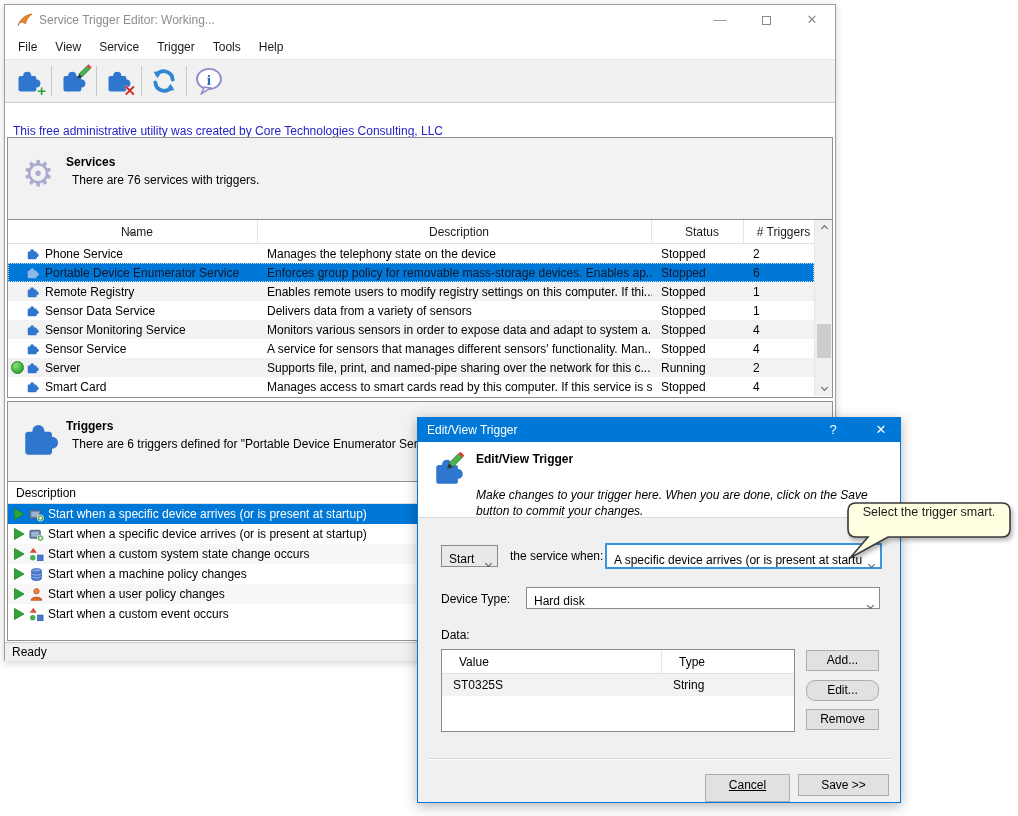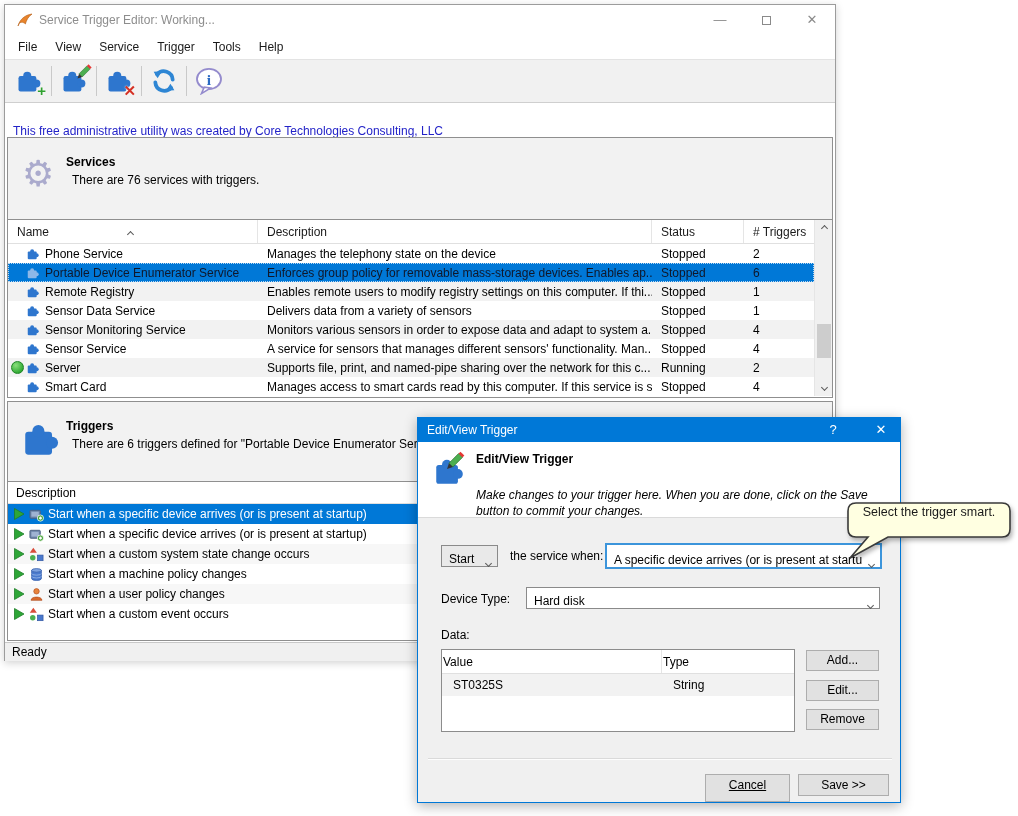--- a/index.html
+++ b/index.html
@@ -39,21 +39,21 @@
   .panel-services{top:132px;height:261px;}
   .panel-triggers{top:396px;height:240px;}
   .phead{position:absolute;left:0;top:0;width:100%;background:#f2f2f2;border-bottom:1px solid #8f8f8f;}
   .phead.svc{height:82px;} .phead.trg{height:80px;}
   .ptitle{position:absolute;left:58px;top:17px;font-weight:bold;}
   .psub{position:absolute;left:64px;top:35px;}
   .gear{position:absolute;left:14px;top:18px;font-size:36px;color:#ABABCD;line-height:1;}
   .bigpuzzle{position:absolute;left:12px;top:16px;color:#2E76CE;}
 
   
-  .thead{position:absolute;left:0;top:82px;width:806px;height:24px;background:#fff;border-bottom:1px solid #e0e0e0;display:flex;}
+  .thead{position:absolute;left:0;top:82px;width:806px;height:24px;background:#fff;border-bottom:1px solid #e0e0e0;display:flex;text-align:center;}
   .th{border-right:1px solid #e5e5e5;padding-left:9px;line-height:24px;position:relative;color:#1a1a1a;}
   .th.name{width:250px;} .th.desc{width:394px;} .th.status{width:92px;} .th.trg{width:70px;border-right:none;}
   .sortmark{position:absolute;left:120px;top:1px;}
   .rows{position:absolute;left:0;top:106px;width:806px;}
   .srow{height:19px;display:flex;align-items:center;background:#fff;}
   .srow.alt{background:#f2f2f2;}
   .srow.sel{background:#0078D7;color:#0f172a;outline:1px dotted #bcd8f0;outline-offset:-1px;}
   .cell{overflow:hidden;white-space:nowrap;}
   .c-name{width:250px;display:flex;align-items:center;}
   .c-desc{width:394px;padding-left:9px;}
@@ -102,29 +102,29 @@
   .combo{position:absolute;border:1px solid #8a8a8a;background:#fff;display:flex;align-items:flex-end;}
   .combo .val{flex:1;padding-left:7px;white-space:nowrap;overflow:hidden;}
   .combo .arr{width:18px;display:flex;justify-content:center;}
   .combo.gray{background:#e9e9e9;}
   .combo.focus{border:2px solid #3C95DB;}
 
   .dlabel{position:absolute;color:#000;}
 
   .dtable{position:absolute;left:23px;top:231px;width:354px;height:83px;background:#fff;border:1px solid #8c8c8c;}
   .dth{display:flex;height:24px;border-bottom:1px solid #e0e0e0;}
-  .dth div{line-height:24px;padding-left:1px;}
+  .dth div{line-height:24px;padding-left:17px;}
   .dth .cv1{width:220px;border-right:1px solid #e5e5e5;} .dth .cv2{flex:1;}
   .drow{display:flex;height:22px;background:#f2f2f2;}
   .drow div{line-height:22px;padding-left:11px;}
   .drow .cv1{width:220px;} .drow .cv2{flex:1;}
 
   .btn{position:absolute;background:#e1e1e1;border:1px solid #adadad;text-align:center;line-height:19px;}
   .btn.side{left:388px;width:73px;height:21px;}
-  .btn.b1{top:232px;} .btn.b2{top:262px;} .btn.b3{top:291px;}
+  .btn.b1{top:232px;} .btn.b2{top:262px;border-radius:9px;} .btn.b3{top:291px;}
   .dsep{position:absolute;left:10px;top:340px;width:464px;border-top:1px solid #dadada;border-bottom:1px solid #fdfdfd;}
   .btn.cancel{left:287px;top:356px;width:85px;height:28px;line-height:20px;text-decoration:underline;}
   .btn.save{left:380px;top:356px;width:91px;height:22px;line-height:20px;}
 
   
   .tipsvg{position:absolute;left:838px;top:495px;filter:drop-shadow(2px 3px 2px rgba(0,0,0,.28));}
   .tiptext{position:absolute;left:852px;top:505px;width:154px;text-align:center;font-size:12.5px;color:#1a1a1a;}
 </style>
 </head>
 <body>

